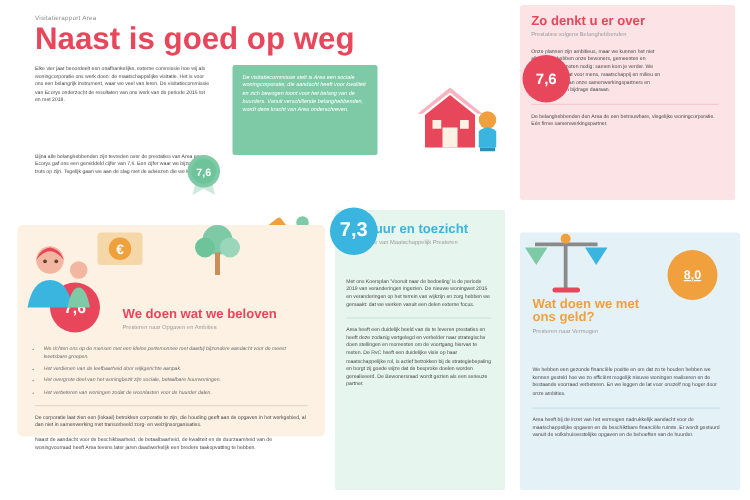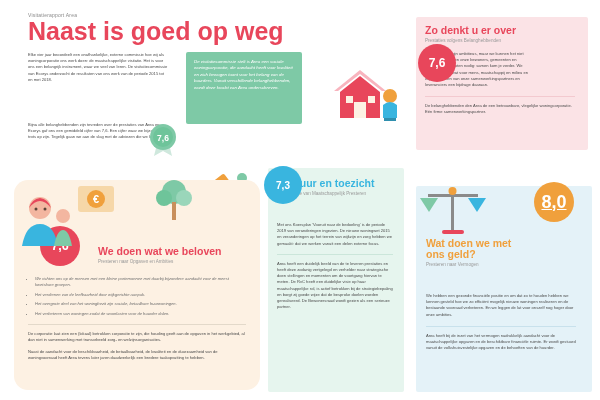--- a/index.html
+++ b/index.html
@@ -68,21 +68,21 @@
 
   <div class="pos" style="left:146px;top:120px;width:34px;height:38px;">
     <svg width="34" height="38" viewBox="0 0 34 38">
       <path d="M12 20 L8 36 L17 31 L26 36 L22 20 Z" fill="#cfe8dd"></path>
       <circle cx="17" cy="17" r="13" fill="#7ec9a6"></circle>
       <circle cx="17" cy="17" r="10" fill="#6ec49a"></circle>
       <text x="17" y="20.5" font-size="8.5" font-family="Liberation Sans, sans-serif" font-weight="bold" fill="#ffffff" text-anchor="middle">7,6</text>
     </svg>
   </div>
 
-  <div class="pos block-pink" style="left:416px;top:17px;width:172px;height:133px;border-radius:2px;">
+  <div class="pos block-pink" style="left:416px;top:4px;width:172px;height:156px;border-radius:2px;">
     <div style="padding:8px 9px 0 9px;">
       <div class="sect-title" style="color:#e8465b;">Zo denkt u er over</div>
       <div class="sect-sub">Prestaties volgens Belanghebbenden</div>
       <div class="tiny" style="margin-top:8px;width:104px;">Onze plannen zijn ambitieus, maar we kunnen het niet alleen. We hebben onze bewoners, gemeenten en andere bondgenoten nodig: samen kom je verder. We richten ons op wat voor mens, maatschappij en milieu en wij verwachten van onze samenwerkingspartners en leveranciers een bijdrage daaraan.</div>
       <div class="divider-pink" style="margin:8px 0 6px 0;width:150px;"></div>
       <div class="tiny" style="width:150px;">De belanghebbenden den Area de een betrouwbare, vlegelijke woningcorporatie. Eén firme samenwerkingspartner.</div>
     </div>
   </div>
 
   <div class="pos badge red" style="left:418px;top:44px;width:38px;height:38px;font-size:12px;">7,6</div>
@@ -103,32 +103,32 @@
   <div class="pos block-mint" style="left:268px;top:168px;width:136px;height:224px;border-radius:2px;">
     <div style="padding:10px 9px 0 9px;">
       <div class="sect-title" style="color:#39b5df;">Bestuur en toezicht</div>
       <div class="sect-sub">Governance van Maatschappelijk Presteren</div>
       <div class="tiny" style="margin-top:26px;width:116px;">Met ons Koersplan 'Vooruit naar de bedoeling' is de periode 2019 van veranderingen ingezien. De nieuwe woningwet 2015 en veranderingen op het terrein van wijkzijn en zorg hebben we gemaakt: dat we werken vanuit een delen externe focus.</div>
       <div class="divider" style="margin:7px 0 6px 0;width:116px;background:#cbe6da;"></div>
       <div class="tiny" style="width:116px;">Area heeft een duidelijk beeld van de te leveren prestaties en heeft deze zodanig vertgelegd en verhelder naar strategische doen stellingen en momenten om de voortgang hiervan te meten. De RvC heeft een duidelijke visie op haar maatschappelijke rol, is actief betrokken bij de strategiebepaling en borgt zij goede wijze dat de besproke doelen worden gerealiseerd. De Bewonersraad wordt gezien als een serieuze partner.</div>
     </div>
   </div>
 
-  <div class="pos badge blue" style="left:264px;top:166px;width:38px;height:38px;font-size:10px;">7,3</div>
+  <div class="pos badge blue" style="left:264px;top:166px;width:38px;height:38px;font-size:16px;">7,3</div>
 
   <div class="pos" style="left:198px;top:166px;width:62px;height:56px;">
     <svg width="62" height="56" viewBox="0 0 62 56">
       <rect x="6" y="14" width="26" height="12" rx="2" transform="rotate(-38 19 20)" fill="#f0a03c"></rect>
       <rect x="22" y="24" width="28" height="6" rx="3" transform="rotate(-38 36 27)" fill="#d98a2b"></rect>
       <rect x="14" y="46" width="34" height="6" rx="3" fill="#e8465b"></rect>
       <circle cx="44" cy="12" r="5" fill="#7ec9a6"></circle>
     </svg>
   </div>
 
-  <div class="pos block-cream" style="left:14px;top:180px;width:246px;height:210px;border-radius:14px;">
+  <div class="pos block-cream" style="left:14px;top:180px;width:246px;height:169px;border-radius:4px;">
     <div style="padding:66px 10px 0 84px;">
       <div class="sect-title" style="color:#e8465b;">We doen wat we beloven</div>
       <div class="sect-sub">Presteren naar Opgaven en Ambities</div>
     </div>
     <div style="padding:12px 12px 0 14px;">
       <ul class="bul tiny" style="font-style:italic;color:#6d6d6d;">
         <li>We richten ons op de mensen met een kleine portemonnee met daarbij bijzondere aandacht voor de meest kwetsbare groepen.</li>
         <li>Het verdienen van de leefbaarheid door wijkgerichte aanpak.</li>
         <li>Het overgrote deel van het woningbezit zijn sociale, betaalbare huurwoningen.</li>
         <li>Het verbeteren van woningen zodat de woonlasten voor de huurder dalen.</li>
@@ -173,21 +173,21 @@
   <div class="pos block-lblue" style="left:416px;top:186px;width:176px;height:206px;border-radius:2px;">
     <div style="padding:52px 10px 0 10px;">
       <div class="sect-title" style="color:#f0a03c;width:86px;">Wat doen we met ons geld?</div>
       <div class="sect-sub">Presteren naar Vermogen</div>
       <div class="tiny" style="margin-top:26px;width:150px;">We hebben een gezonde financiële positie en om dat zo te houden hebben we kennen gesteld hoe we zo efficiënt mogelijk nieuwe woningen realiseren en de bestaande voorraad verbeteren. En we leggen de lat voor onszelf nog hoger door onze ambities.</div>
       <div class="divider" style="margin:8px 0 6px 0;width:150px;background:#c8e1ec;"></div>
       <div class="tiny" style="width:150px;">Area heeft bij de inzet van het vermogen nadrukkelijk aandacht voor de maatschappelijke opgaven en de beschiktbare financiële ruimte. Er wordt gestuurd vanuit de volkshuisvestelijke opgaven en de behoeften van de huurder.</div>
     </div>
   </div>
 
-  <div class="pos badge orange" style="left:534px;top:182px;width:40px;height:40px;font-size:18px;text-decoration:underline;">8,0</div>
+  <div class="pos badge orange" style="left:534px;top:200px;width:40px;height:40px;font-size:10px;text-decoration:underline;">8,0</div>
 
   <div class="pos" style="left:416px;top:184px;width:74px;height:56px;">
     <svg width="74" height="56" viewBox="0 0 74 56">
       <rect x="35" y="10" width="3" height="38" fill="#8a8a8a"></rect>
       <rect x="12" y="10" width="50" height="3" fill="#8a8a8a"></rect>
       <path d="M4 14 L22 14 L13 28 Z" fill="#7ec9a6"></path>
       <path d="M52 14 L70 14 L61 28 Z" fill="#39b5df"></path>
       <rect x="26" y="46" width="22" height="4" rx="2" fill="#e8465b"></rect>
       <circle cx="36.5" cy="7" r="4" fill="#f0a03c"></circle>
     </svg>

